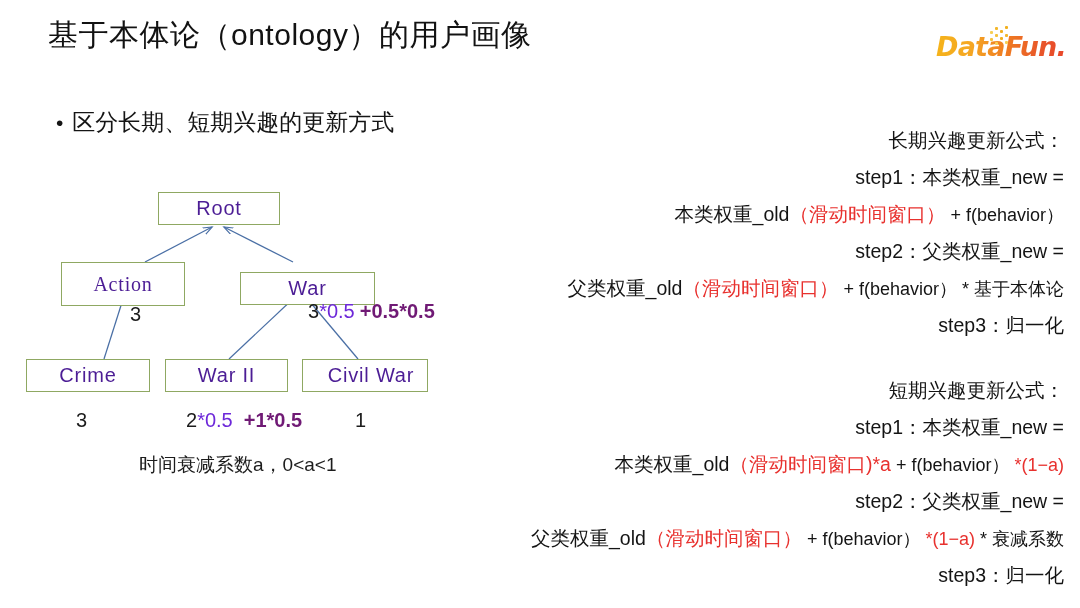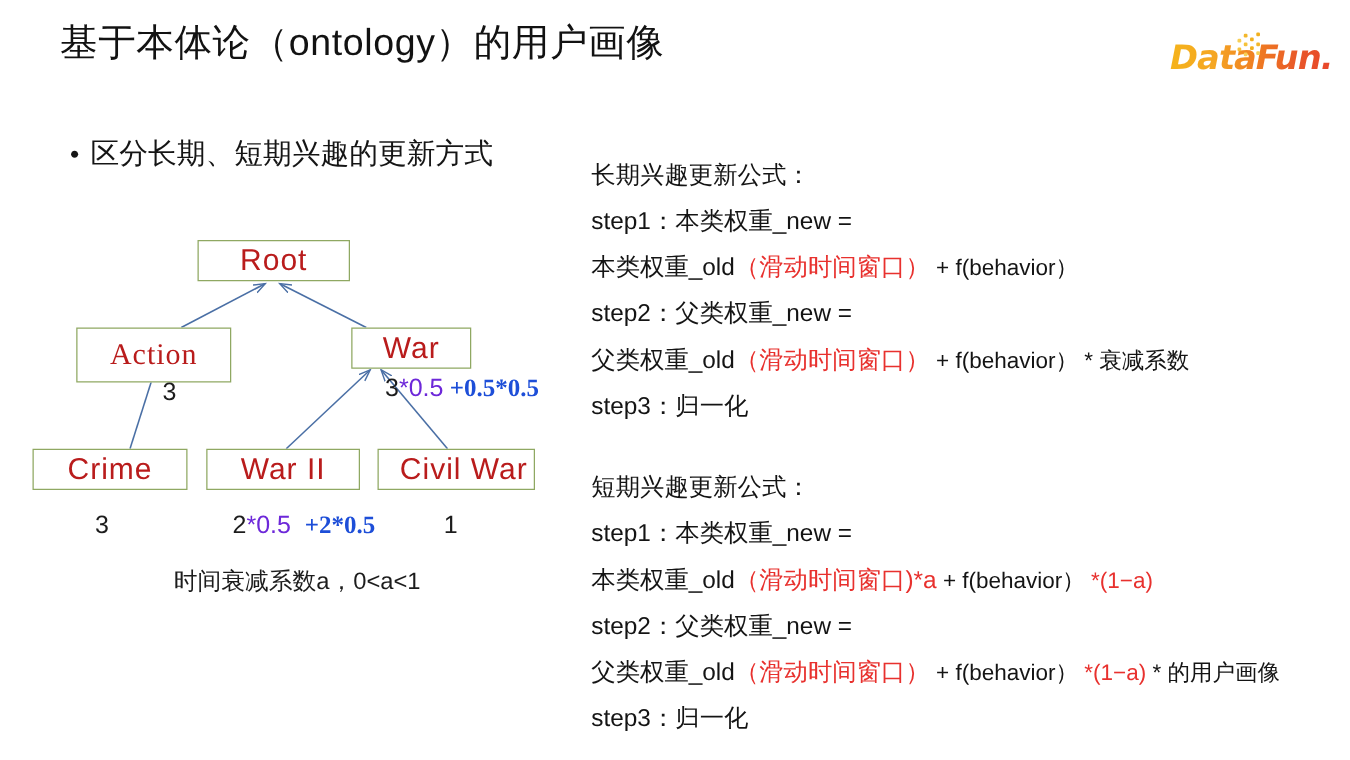--- a/index.html
+++ b/index.html
@@ -97,52 +97,53 @@
     height: 500px;
   }
   .node {
     position: absolute;
     box-sizing: border-box;
     border: 1.3px solid #8fa862;
     background: #ffffff;
     display: flex;
     align-items: center;
     justify-content: center;
-    font-size: 24px;
-    color: #b91c1c;
+    font-size: 20px;
+    color: #4c1d95;
     letter-spacing: 0.8px;
     z-index: 2;
   }
   .annot {
     position: absolute;
     font-size: 20px;
     white-space: nowrap;
     z-index: 3;
     color: #1c1c1c;
   }
   .annot .soft-red { color: #6d28d9; }
-  .annot .hard-red { color: #1d4ed8; font-weight: bold; font-family: Liberation Serif, serif; }
+  .annot .hard-red { color: #701a75; font-weight: bold; }
   #tree-caption {
     position: absolute;
     left: 139px;
     top: 452px;
     font-size: 19px;
     color: #1c1c1c;
     white-space: nowrap;
   }
 
   
   #formulas {
     position: absolute;
-    left: 473px;
+    left: 494px;
     top: 131px;
     width: 570px;
     font-size: 19.5px;
     color: #141414;
     line-height: 1;
+    text-align: right;
   }
   .f-line {
     white-space: nowrap;
     margin-bottom: 17.5px;
   }
   .f-line.gap { margin-bottom: 45px; }
   .f-line .red { color: #e8312e; }
   .f-line .sm { font-size: 18px; }
 </style>
 </head>
@@ -188,42 +189,42 @@
 
     <line x1="229" y1="359" x2="296" y2="296" stroke="#4a6fa5" stroke-width="1.25" marker-end="url(#ah)"></line>
 
     <line x1="358" y1="359" x2="305" y2="296" stroke="#4a6fa5" stroke-width="1.25" marker-end="url(#ah)"></line>
   </svg>
 
   <div class="node" style="left:158px; top:192px; width:122px; height:33px;">Root</div>
 
   <div class="node" style="left:61px; top:262px; width:124px; height:44px;font-family:Liberation Serif, serif;">Action</div>
 
-  <div class="node" style="left:240px; top:262px; width:96px; height:33px;margin-left:41px;">War</div>
+  <div class="node" style="left:240px; top:272px; width:135px; height:33px;">War</div>
 
   <div class="node" style="left:165px; top:359px; width:123px; height:33px;">War  II</div>
 
   <div class="node" style="left:26px; top:359px; width:124px; height:33px;">Crime</div>
 
   <div class="node" style="left:302px; top:359px; width:126px; height:33px;padding-left:12px;">Civil  War</div>
 
   <div class="annot" style="left:130px; top:303px;">
     <span>3</span>
   </div>
 
   <div class="annot" style="left:308px; top:300px;">
     <span>3</span><span class="soft-red">*0.5</span><span class="hard-red" style="margin-left:5px;">+0.5*0.5</span>
   </div>
 
   <div class="annot" style="left:76px; top:409px;">
     <span>3</span>
   </div>
 
   <div class="annot" style="left:186px; top:409px;">
-    <span>2</span><span class="soft-red">*0.5</span><span class="hard-red" style="margin-left:11px;">+2*0.5</span>
+    <span>2</span><span class="soft-red">*0.5</span><span class="hard-red" style="margin-left:11px;">+1*0.5</span>
   </div>
 
   <div class="annot" style="left:355px; top:409px;">
     <span>1</span>
   </div>
 
   <div id="tree-caption">时间衰减系数a，0&lt;a&lt;1</div>
 </div>
 
 <div id="formulas">
@@ -232,33 +233,33 @@
 
   <div class="f-line">step1：本类权重_new  =</div>
 
   <div class="f-line">
     <span>本类权重_old</span><span class="red">（滑动时间窗口）</span><span class="sm"> +  f(behavior）</span>
   </div>
 
   <div class="f-line">step2：父类权重_new  =</div>
 
   <div class="f-line">
-    <span>父类权重_old</span><span class="red">（滑动时间窗口）</span><span class="sm"> +  f(behavior） *  衰减系数</span>
+    <span>父类权重_old</span><span class="red">（滑动时间窗口）</span><span class="sm"> +  f(behavior） *  基于本体论</span>
   </div>
 
   <div class="f-line gap">step3：归一化</div>
 
   <div class="f-line">短期兴趣更新公式：</div>
 
   <div class="f-line">step1：本类权重_new  =</div>
 
   <div class="f-line">
     <span>本类权重_old</span><span class="red">（滑动时间窗口)*a</span><span class="sm">  +  f(behavior）</span><span class="red sm"> *(1−a)</span>
   </div>
 
   <div class="f-line">step2：父类权重_new  =</div>
 
   <div class="f-line">
-    <span>父类权重_old</span><span class="red">（滑动时间窗口）</span><span class="sm"> +  f(behavior）</span><span class="red sm"> *(1−a)</span><span class="sm"> *  的用户画像</span>
+    <span>父类权重_old</span><span class="red">（滑动时间窗口）</span><span class="sm"> +  f(behavior）</span><span class="red sm"> *(1−a)</span><span class="sm"> *  衰减系数</span>
   </div>
 
   <div class="f-line">step3：归一化</div>
 </div>
 
 </body></html>

